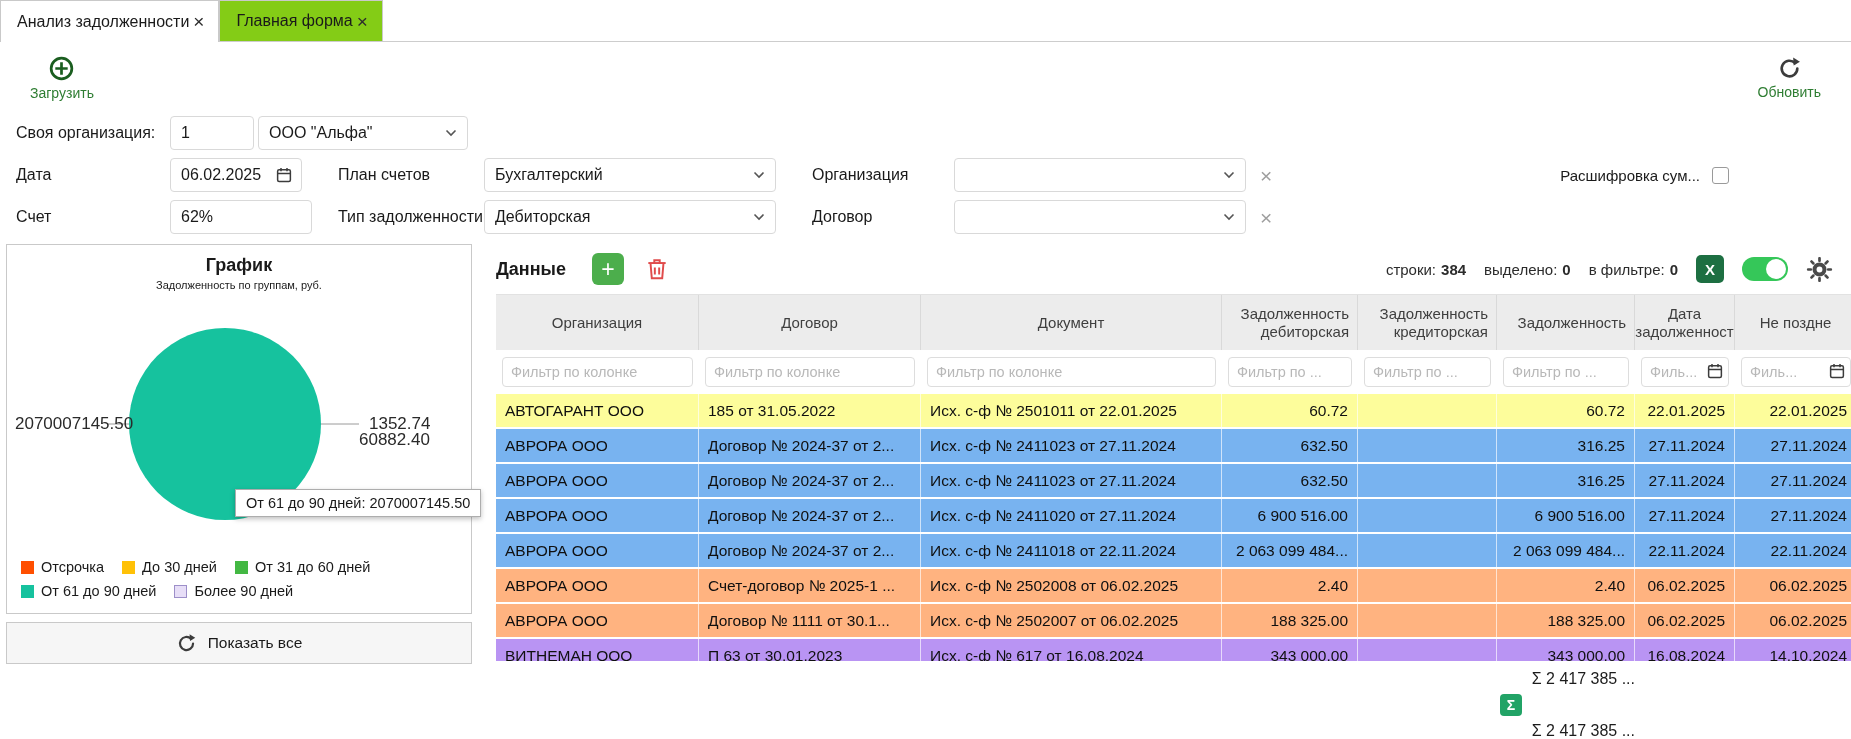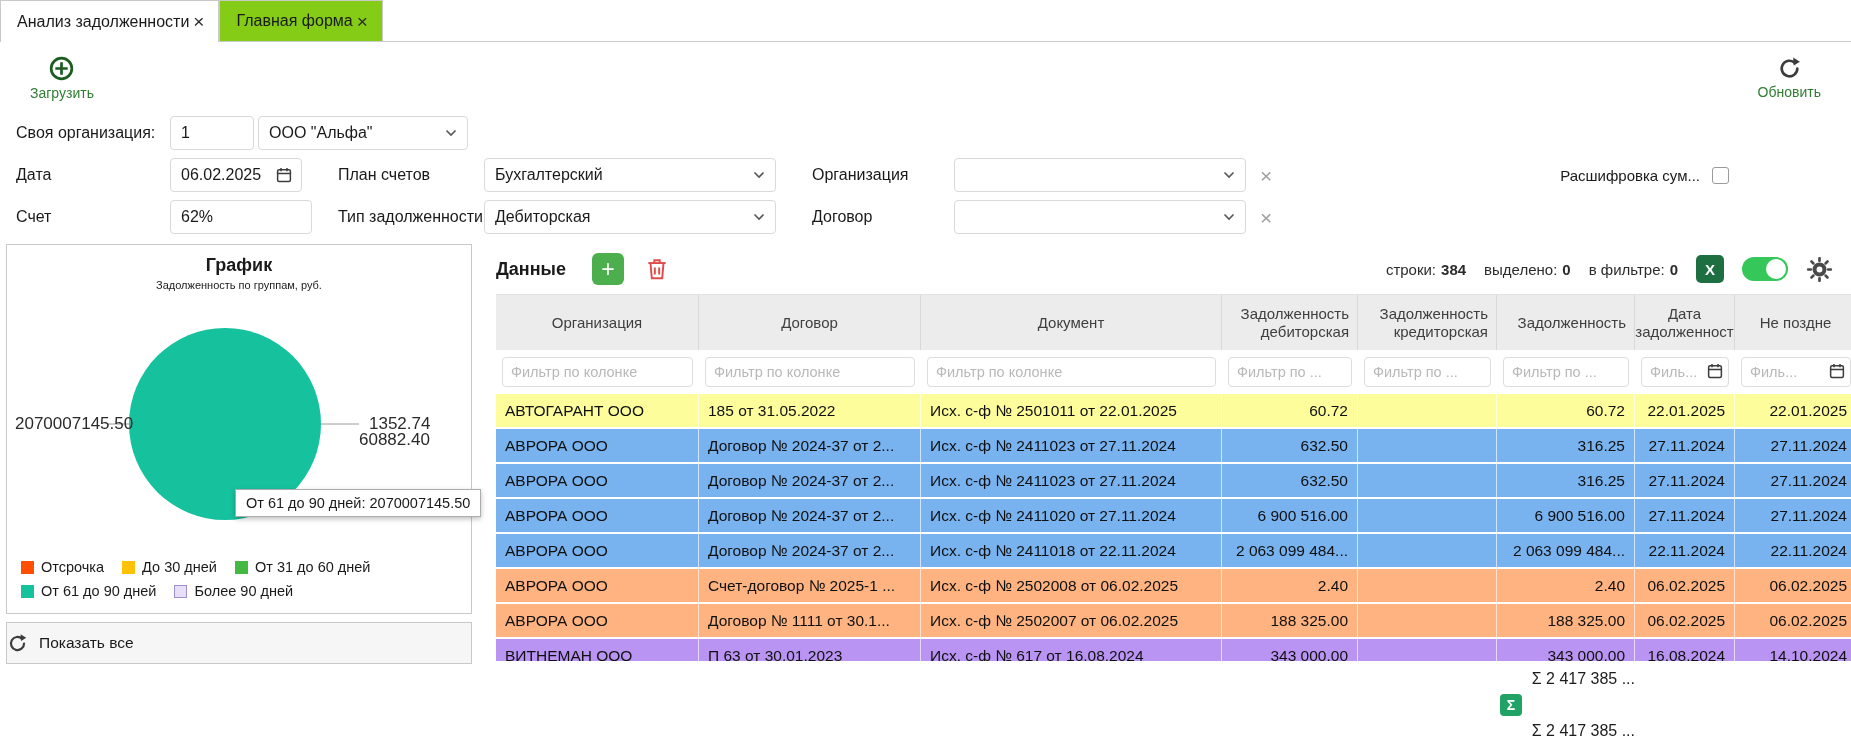--- a/index.html
+++ b/index.html
@@ -54,21 +54,21 @@
   .lab-r1{left:352px;top:185px}
   .lab-r2{left:362px;top:169px}
   .pie-tooltip{position:absolute;left:228px;top:244px;background:#fff;border:1px solid #adadad;
     padding:5px 10px;font-size:14.5px;white-space:nowrap;box-shadow:0 2px 5px rgba(0,0,0,.25);z-index:3}
   .legend{position:absolute;left:0;right:0;bottom:14px;display:flex;flex-wrap:wrap;
     padding:0 14px;column-gap:18px;row-gap:8px;font-size:14.5px}
   .legend-item{display:flex;align-items:center;gap:7px;cursor:pointer}
   .swatch{width:13px;height:13px;flex:none;display:inline-block}
   .swatch.outlined{border:1px solid #9d8fc9}
   .showall{margin-top:8px;border:1px solid #c9c9c9;background:#f6f6f6;height:42px;display:flex;
-    align-items:center;gap:11px;font-size:15.5px;cursor:pointer}
+    align-items:center;justify-content:center;gap:11px;font-size:15.5px;cursor:pointer}
 
   
   .right-col{flex:1;margin-left:24px;min-width:0;overflow:hidden}
   .data-header{display:flex;align-items:center;height:50px;padding-right:18px}
   .data-title{font-size:18px;font-weight:600;margin-right:26px}
   .add-btn{width:32px;height:32px;background:#4cae4c;border-radius:6px;color:#fff;font-size:23px;
     display:flex;align-items:center;justify-content:center;margin-right:20px;cursor:pointer}
   .trash-btn{cursor:pointer;display:flex;align-items:center}
   .stats{margin-left:auto;display:flex;align-items:center;gap:18px;font-size:15px;color:#2b2b2b}
   .stat b{margin-left:5px}

